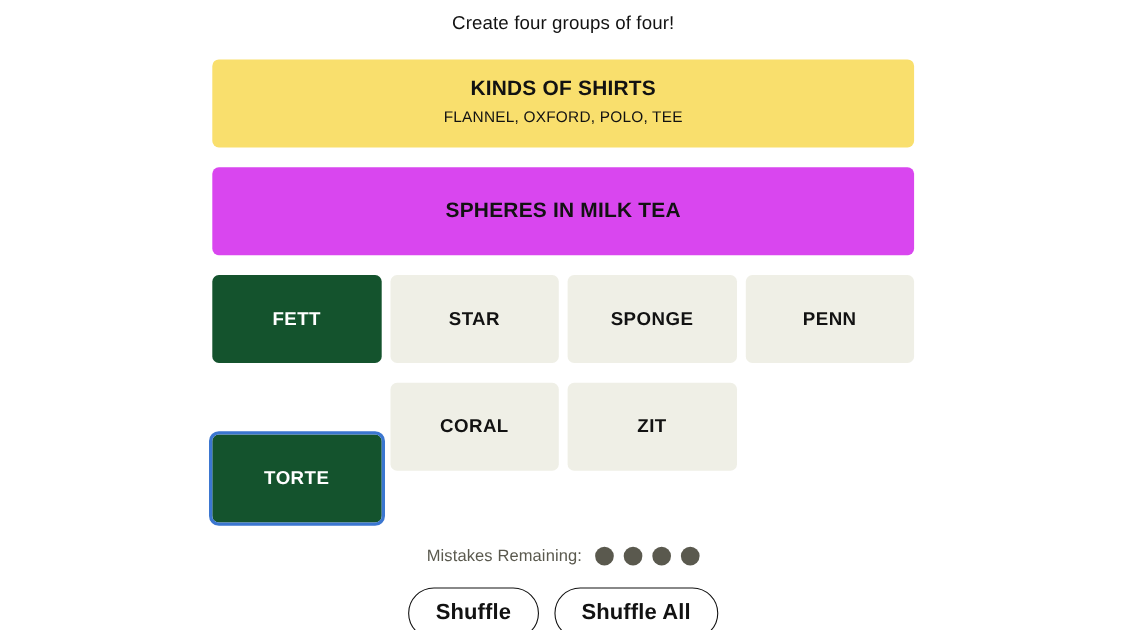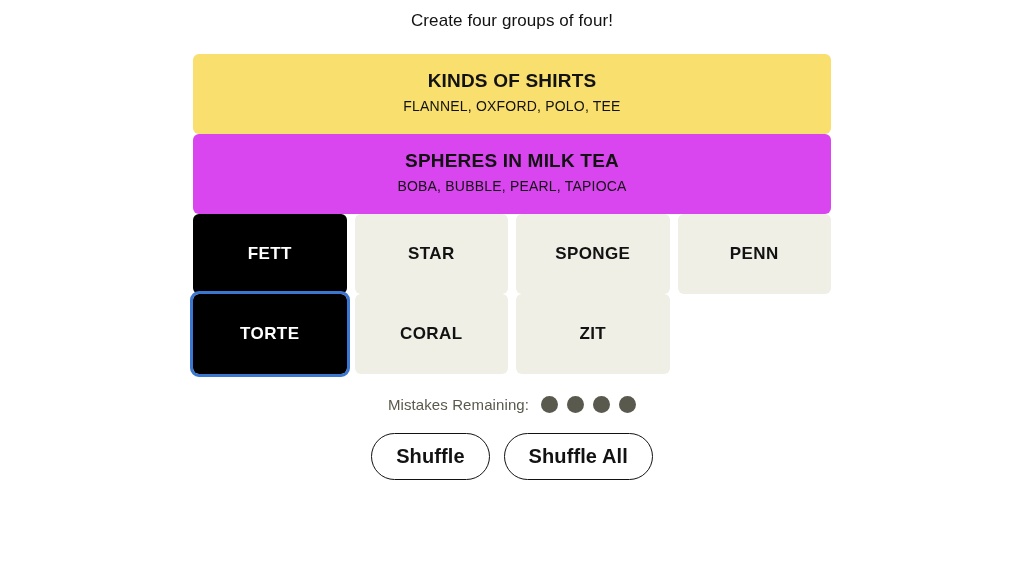--- a/index.html
+++ b/index.html
@@ -33,21 +33,21 @@
     font-weight: 400;
     letter-spacing: 0.1px;
   }
 
   
   .board {
     width: 638px;
     margin-top: 22px;
     display: flex;
     flex-direction: column;
-    gap: 0;
+    gap: 18px;
   }
 
   
   .solved-card {
     height: 80px;
     border-radius: 6px;
     display: flex;
     flex-direction: column;
     align-items: center;
     justify-content: center;
@@ -92,26 +92,27 @@
     padding: 0;
     font-family: "Liberation Sans", sans-serif;
     box-sizing: border-box;
   }
   .tile.unselected {
     background: #efefe6;
     color: #121212;
     text-align: center;
   }
   .tile.selected {
-    background: #000000;
+    background: #14532d;
     color: #ffffff;
   }
   .tile.focused {
     outline: 3px solid #3b76d0;
     outline-offset: 0px;
+    margin-top: 47px;
   }
 
   
   .mistakes {
     margin-top: 22px;
     display: flex;
     gap: 12px;
     height: 20px;
   }
   .mistakes-label {
@@ -170,21 +171,20 @@
   <div class="instruction">Create four groups of four!</div>
 
   <div class="board">
 
   <div class="solved-card" style="background: rgb(249, 223, 109);">
         <div class="solved-title">KINDS OF SHIRTS</div>
         <div class="solved-words">FLANNEL, OXFORD, POLO, TEE</div>
       </div>
       <div class="solved-card" style="background: #d946ef;">
         <div class="solved-title">SPHERES IN MILK TEA</div>
-        <div class="solved-words">BOBA, BUBBLE, PEARL, TAPIOCA</div>
       </div>
       <div class="tile-row">
         <button class="tile selected">FETT</button>
         <button class="tile unselected">STAR</button>
         <button class="tile unselected">SPONGE</button>
         <button class="tile unselected">PENN</button>
       </div>
       <div class="tile-row">
         <button class="tile selected focused">TORTE</button>
         <button class="tile unselected">CORAL</button>

